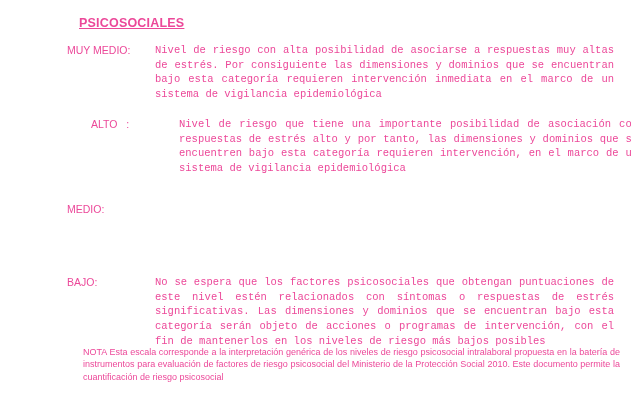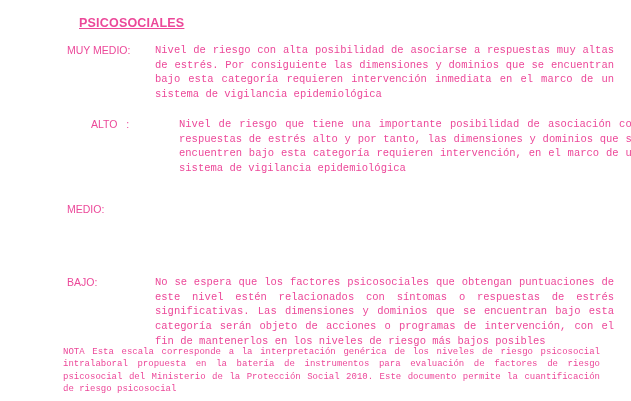--- a/index.html
+++ b/index.html
@@ -44,28 +44,27 @@
     text-align: justify;
     text-justify: inter-word;
     font-family: Liberation Mono, monospace;
   }
   .row-muy-alto { top: 43px; }
   .row-alto     { top: 117px; margin-left: 24px; }
   .row-medio    { top: 202px; gap: 44px; }
   .row-bajo     { top: 275px; }
   .footnote {
     position: absolute;
-    left: 63px;
+    left: 83px;
     top: 346px;
     width: 537px;
     font-size: 9px;
     line-height: 12.4px;
     text-align: justify;
     text-justify: inter-word;
-    font-family: Liberation Mono, monospace;
   }
 </style>
 </head>
 <body>
 
 <div class="page">
 
   <div class="doc-title">PSICOSOCIALES</div>
 
   <div class="level-row row-muy-alto">

